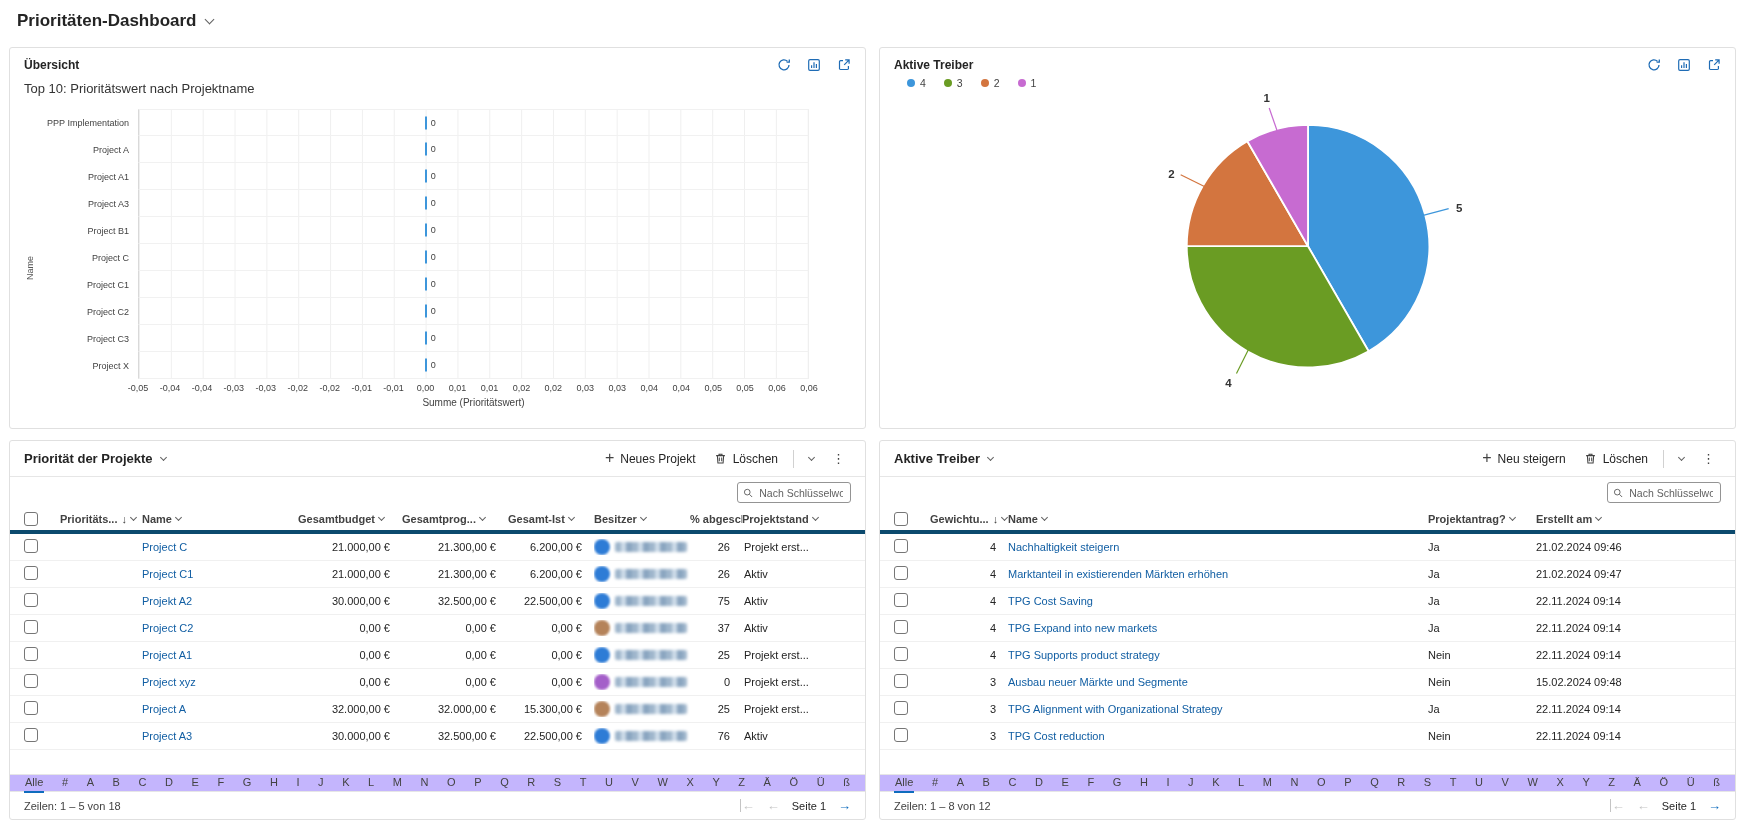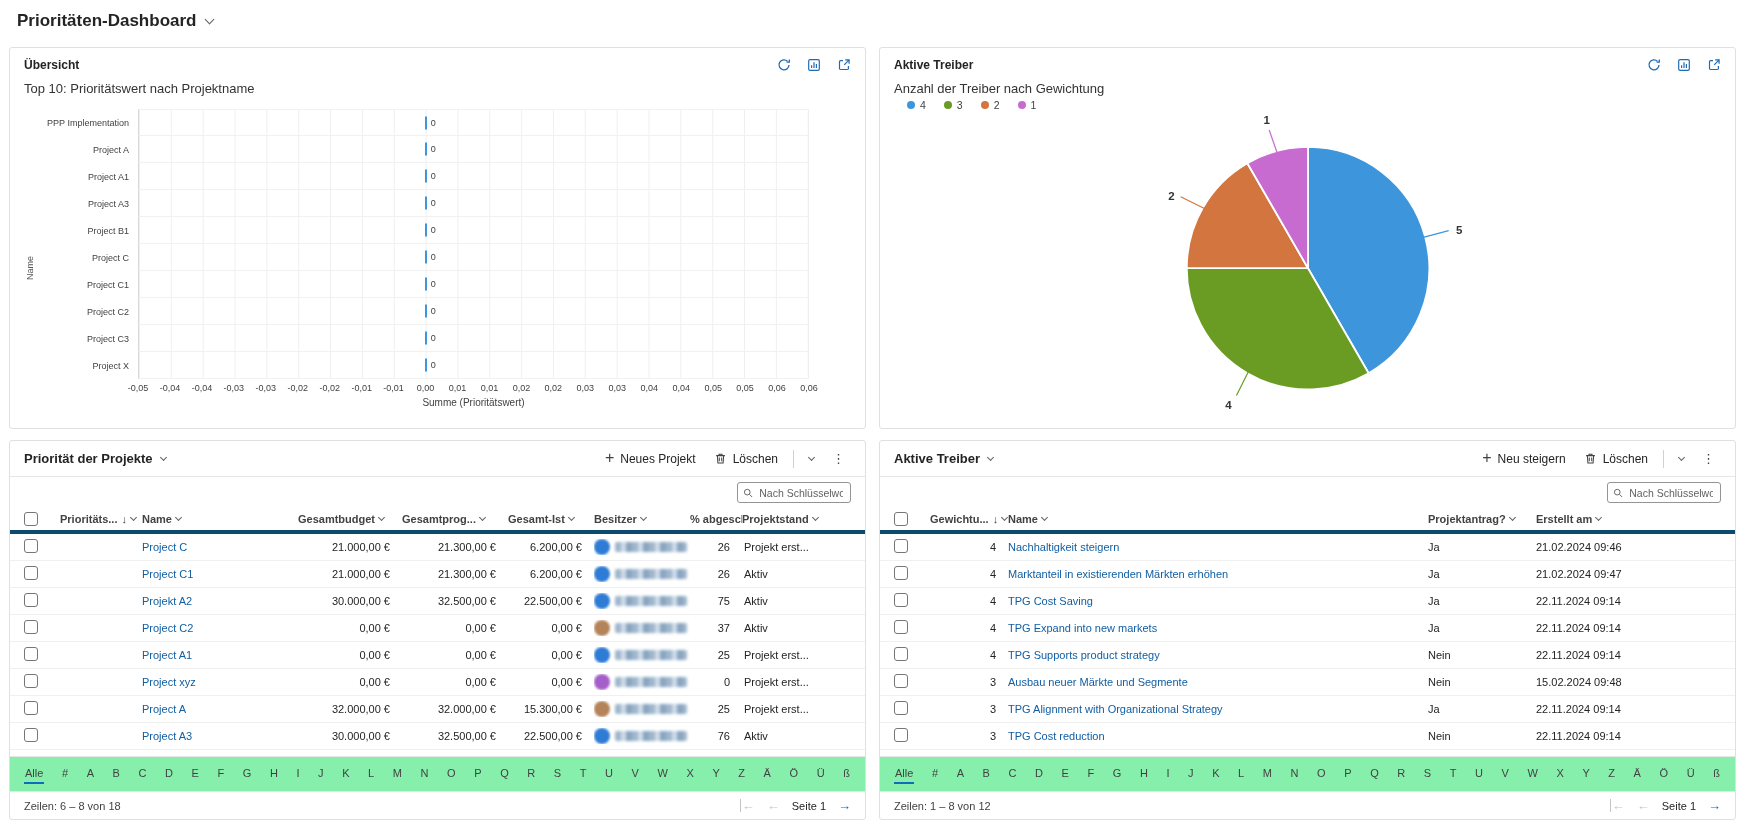--- a/index.html
+++ b/index.html
@@ -76,21 +76,21 @@
   .sort-arrow { font-size: 11px; color: #424242; }
   .cell { white-space: nowrap; overflow: hidden; text-overflow: ellipsis; }
   .cell.num { text-align: right; padding-right: 12px; }
   .link { color: #115ea3; text-decoration: none; cursor: pointer; }
   .owner { display: flex; align-items: center; gap: 5px; overflow: hidden; }
   .avatar { flex: 0 0 16px; width: 16px; height: 16px; border-radius: 50%; filter: blur(1.3px); }
   .owner-name { height: 10px; width: 72px; border-radius: 2px; filter: blur(1.6px);
                 background: repeating-linear-gradient(90deg, #9fb6cc 0 6px, #cddbe8 6px 11px, #8aa5c0 11px 17px); }
   .status { padding-left: 2px; }
   .alpha-bar { margin-top: auto; display: flex; justify-content: space-between; align-items: center;
-               padding: 0 14px; height: 36px; background: #86efac; border-top: 1px solid #e6e6e6;
+               padding: 0 14px; height: 18px; background: #c4b5fd; border-top: 1px solid #e6e6e6;
                border-bottom: 1px solid #e6e6e6; font-size: 11px; color: #424242; }
   .alpha { padding: 2px 1px 1px; border-bottom: 2px solid transparent; cursor: pointer; line-height: 1.3; }
   .alpha.active { border-bottom-color: #0f6cbd; }
   .grid-foot { display: flex; justify-content: space-between; align-items: center; height: 27px;
                padding: 0 14px; font-size: 11px; color: #424242; }
   .pager { display: flex; align-items: center; gap: 12px; }
   .pg-icon { font-size: 13px; color: #c4c4c4; line-height: 1; cursor: default; }
   .pg-icon.enabled { color: #0f6cbd; cursor: pointer; }
   .pg-first { border-left: 1.5px solid currentColor; padding-left: 1px; }
   .pg-label { color: #242424; }
@@ -254,21 +254,20 @@
               </svg>
           </button>
           <button class="icon-btn">
             <svg width="14" height="14" viewBox="0 0 14 14" fill="none" stroke="currentColor" stroke-width="1.2">
                 <path d="M6 2.6H3.6A1.1 1.1 0 0 0 2.5 3.7v6.7a1.1 1.1 0 0 0 1.1 1.1h6.7a1.1 1.1 0 0 0 1.1-1.1V8"></path>
                 <path d="M8.2 1.9h3.9v3.9 M11.9 2.1 L7.2 6.8"></path>
               </svg>
           </button>
         </span>
       </div>
-      <div class="chart-sub">Anzahl der Treiber nach Gewichtung</div>
       <div class="legend">
 
           <span class="legend-item">
             <span class="legend-dot" style="background: rgb(61, 150, 219);"></span>
             <span>4</span>
           </span>
 
           <span class="legend-item">
             <span class="legend-dot" style="background: rgb(106, 156, 35);"></span>
             <span>3</span>
@@ -530,21 +529,21 @@
           <span class="alpha">W</span>
           <span class="alpha">X</span>
           <span class="alpha">Y</span>
           <span class="alpha">Z</span>
           <span class="alpha">Ä</span>
           <span class="alpha">Ö</span>
           <span class="alpha">Ü</span>
           <span class="alpha">ß</span>
         </div>
       <div class="grid-foot">
-        <span>Zeilen: 6 – 8 von 18</span>
+        <span>Zeilen: 1 – 5 von 18</span>
         <span class="pager">
           <span class="pg-icon pg-first">←</span>
           <span class="pg-icon">←</span>
           <span class="pg-label">Seite 1</span>
           <span class="pg-icon enabled">→</span>
         </span>
       </div>
     </section>
 
     <section class="panel">

